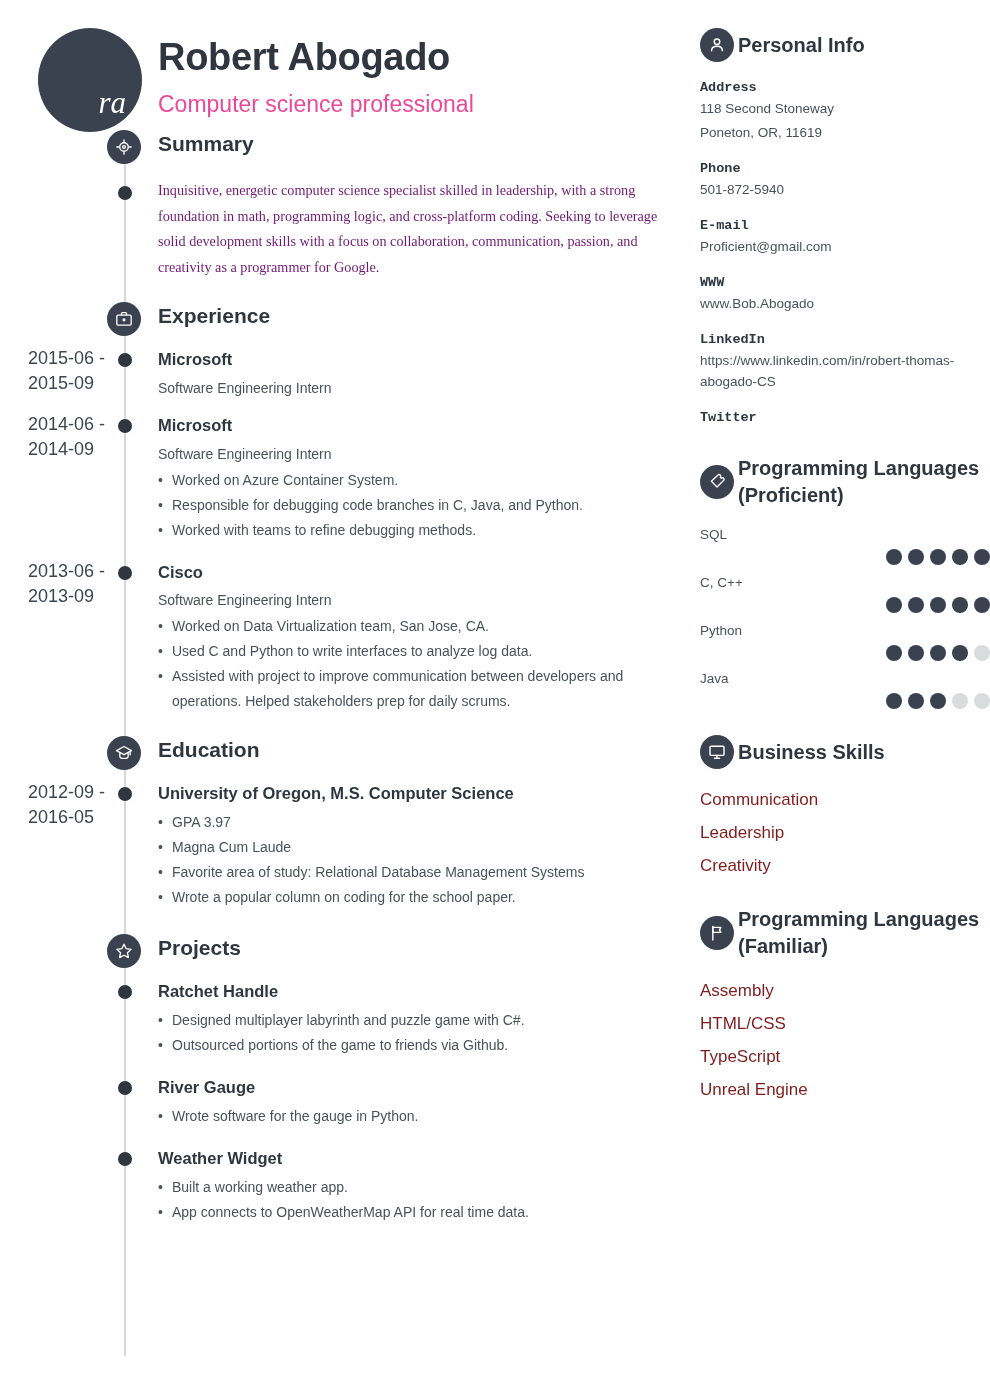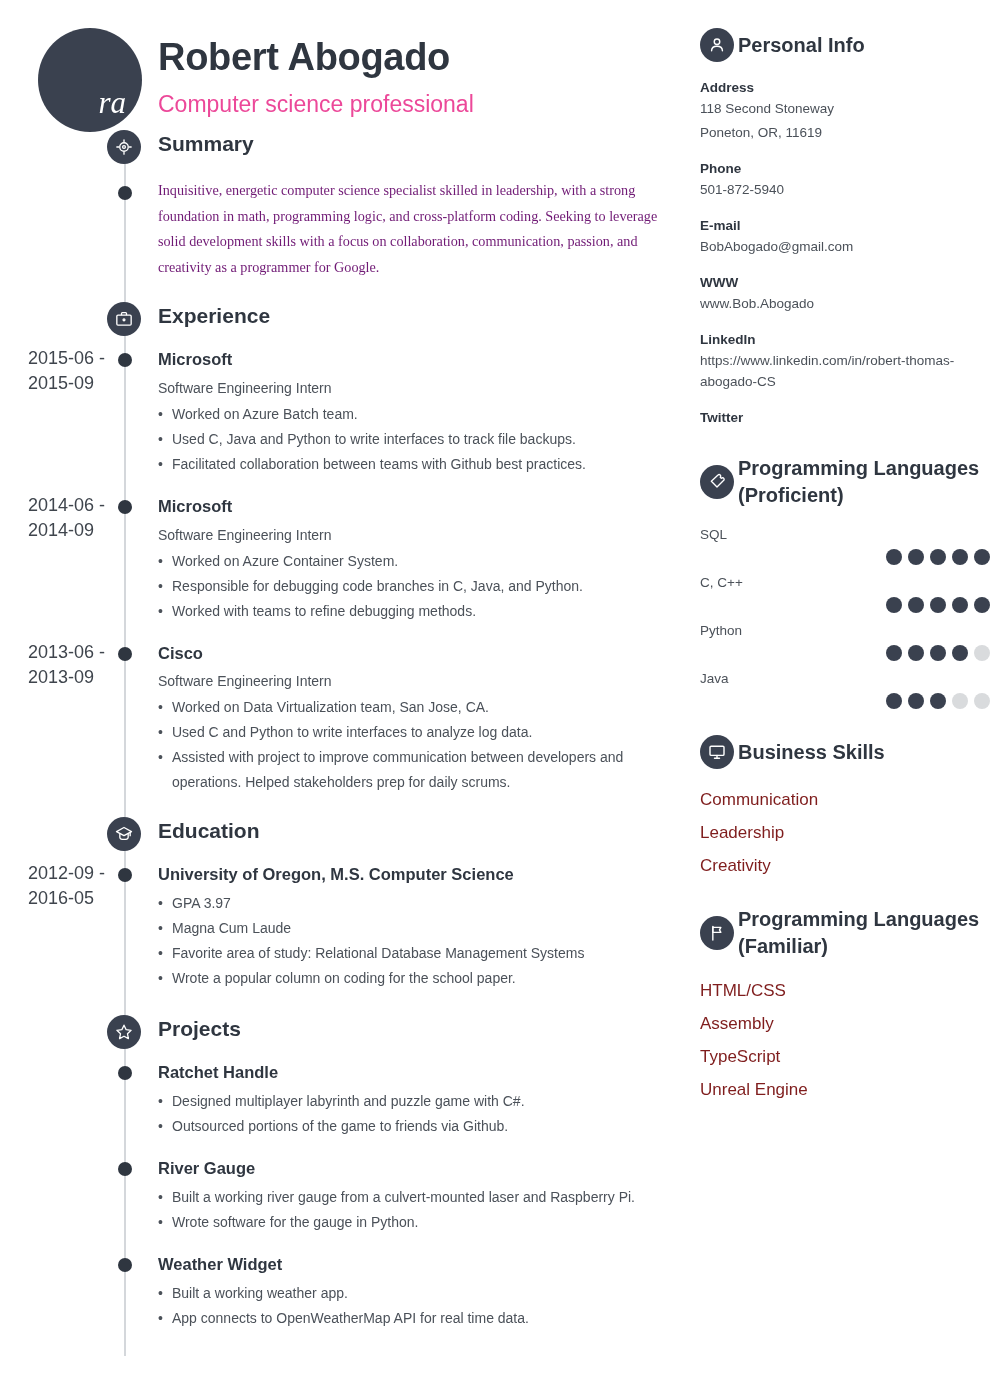--- a/index.html
+++ b/index.html
@@ -179,20 +179,21 @@
     font-size: 20px;
     font-weight: bold;
     color: #2f3640;
     line-height: 1.35;
   }
   .r-label {
     font-size: 13.5px;
     font-weight: bold;
     color: #2f3640;
     margin-top: 18px;
+    font-family: Liberation Mono, monospace;
   }
   .r-value {
     font-size: 13.5px;
     color: #4b5159;
     line-height: 21px;
     margin-top: 3px;
   }
   .skill-row { margin-bottom: 6px; }
   .skill-name {
     font-size: 13.5px;
@@ -263,25 +264,20 @@
             <span class="sec-title">Experience</span>
           </div>
           <div class="entry" style="margin-top: 4px;">
             <span class="entry-dot" style="top: 3px;"></span>
             <div class="entry-date" style="top: -4px;">
               <div>2015-06 -</div>
               <div>2015-09</div>
             </div>
             <div class="entry-title">Microsoft</div>
             <div class="entry-sub">Software Engineering Intern</div>
-            <ul class="bullets">
-              <li>Worked on Azure Batch team.</li>
-              <li>Used C, Java and Python to write interfaces to track file backups.</li>
-              <li>Facilitated collaboration between teams with Github best practices.</li>
-            </ul>
           </div>
           <div class="entry" style="margin-top: 20px;">
             <span class="entry-dot" style="top: 3px;"></span>
             <div class="entry-date" style="top: -4px;">
               <div>2014-06 -</div>
               <div>2014-09</div>
             </div>
             <div class="entry-title">Microsoft</div>
             <div class="entry-sub">Software Engineering Intern</div>
             <ul class="bullets">
@@ -345,21 +341,20 @@
             <div class="entry-title">Ratchet Handle</div>
             <ul class="bullets">
               <li>Designed multiplayer labyrinth and puzzle game with C#.</li>
               <li>Outsourced portions of the game to friends via Github.</li>
             </ul>
           </div>
           <div class="entry" style="margin-top: 20px;">
             <span class="entry-dot" style="top: 3px;"></span>
             <div class="entry-title">River Gauge</div>
             <ul class="bullets">
-              <li>Built a working river gauge from a culvert-mounted laser and Raspberry Pi.</li>
               <li>Wrote software for the gauge in Python.</li>
             </ul>
           </div>
           <div class="entry" style="margin-top: 20px;">
             <span class="entry-dot" style="top: 3px;"></span>
             <div class="entry-title">Weather Widget</div>
             <ul class="bullets">
               <li>Built a working weather app.</li>
               <li>App connects to OpenWeatherMap API for real time data.</li>
             </ul>
@@ -380,21 +375,21 @@
         </span>
         <span class="r-title">Personal Info</span>
       </div>
       <div id="pi-fields">
           <div class="r-label">Address</div>
           <div class="r-value">118 Second Stoneway</div>
           <div class="r-value">Poneton, OR, 11619</div>
           <div class="r-label">Phone</div>
           <div class="r-value">501-872-5940</div>
           <div class="r-label">E-mail</div>
-          <div class="r-value">BobAbogado@gmail.com</div>
+          <div class="r-value">Proficient@gmail.com</div>
           <div class="r-label">WWW</div>
           <div class="r-value">www.Bob.Abogado</div>
           <div class="r-label">LinkedIn</div>
           <div class="r-value">https://www.linkedin.com/in/robert-thomas-abogado-CS</div>
           <div class="r-label">Twitter</div>
         </div>
     </div>
 
     <div class="r-sec" style="margin-top:30px">
       <div class="r-head">
@@ -470,21 +465,21 @@
       <div class="r-head">
         <span class="r-icon">
           <svg width="20" height="20" viewBox="0 0 24 24" fill="none" stroke="#fff" stroke-width="1.7" stroke-linecap="round" stroke-linejoin="round">
             <path d="M7 20.5V4"></path>
             <path d="M7 5.2h9.6l-1.6 3 1.6 3H7z"></path>
           </svg>
         </span>
         <span class="r-title">Programming Languages (Familiar)</span>
       </div>
       <div id="lf-items">
+          <div class="plain-item">Assembly</div>
           <div class="plain-item">HTML/CSS</div>
-          <div class="plain-item">Assembly</div>
           <div class="plain-item">TypeScript</div>
           <div class="plain-item">Unreal Engine</div>
         </div>
     </div>
 
   </div>
 </div>
 
 </body></html>

